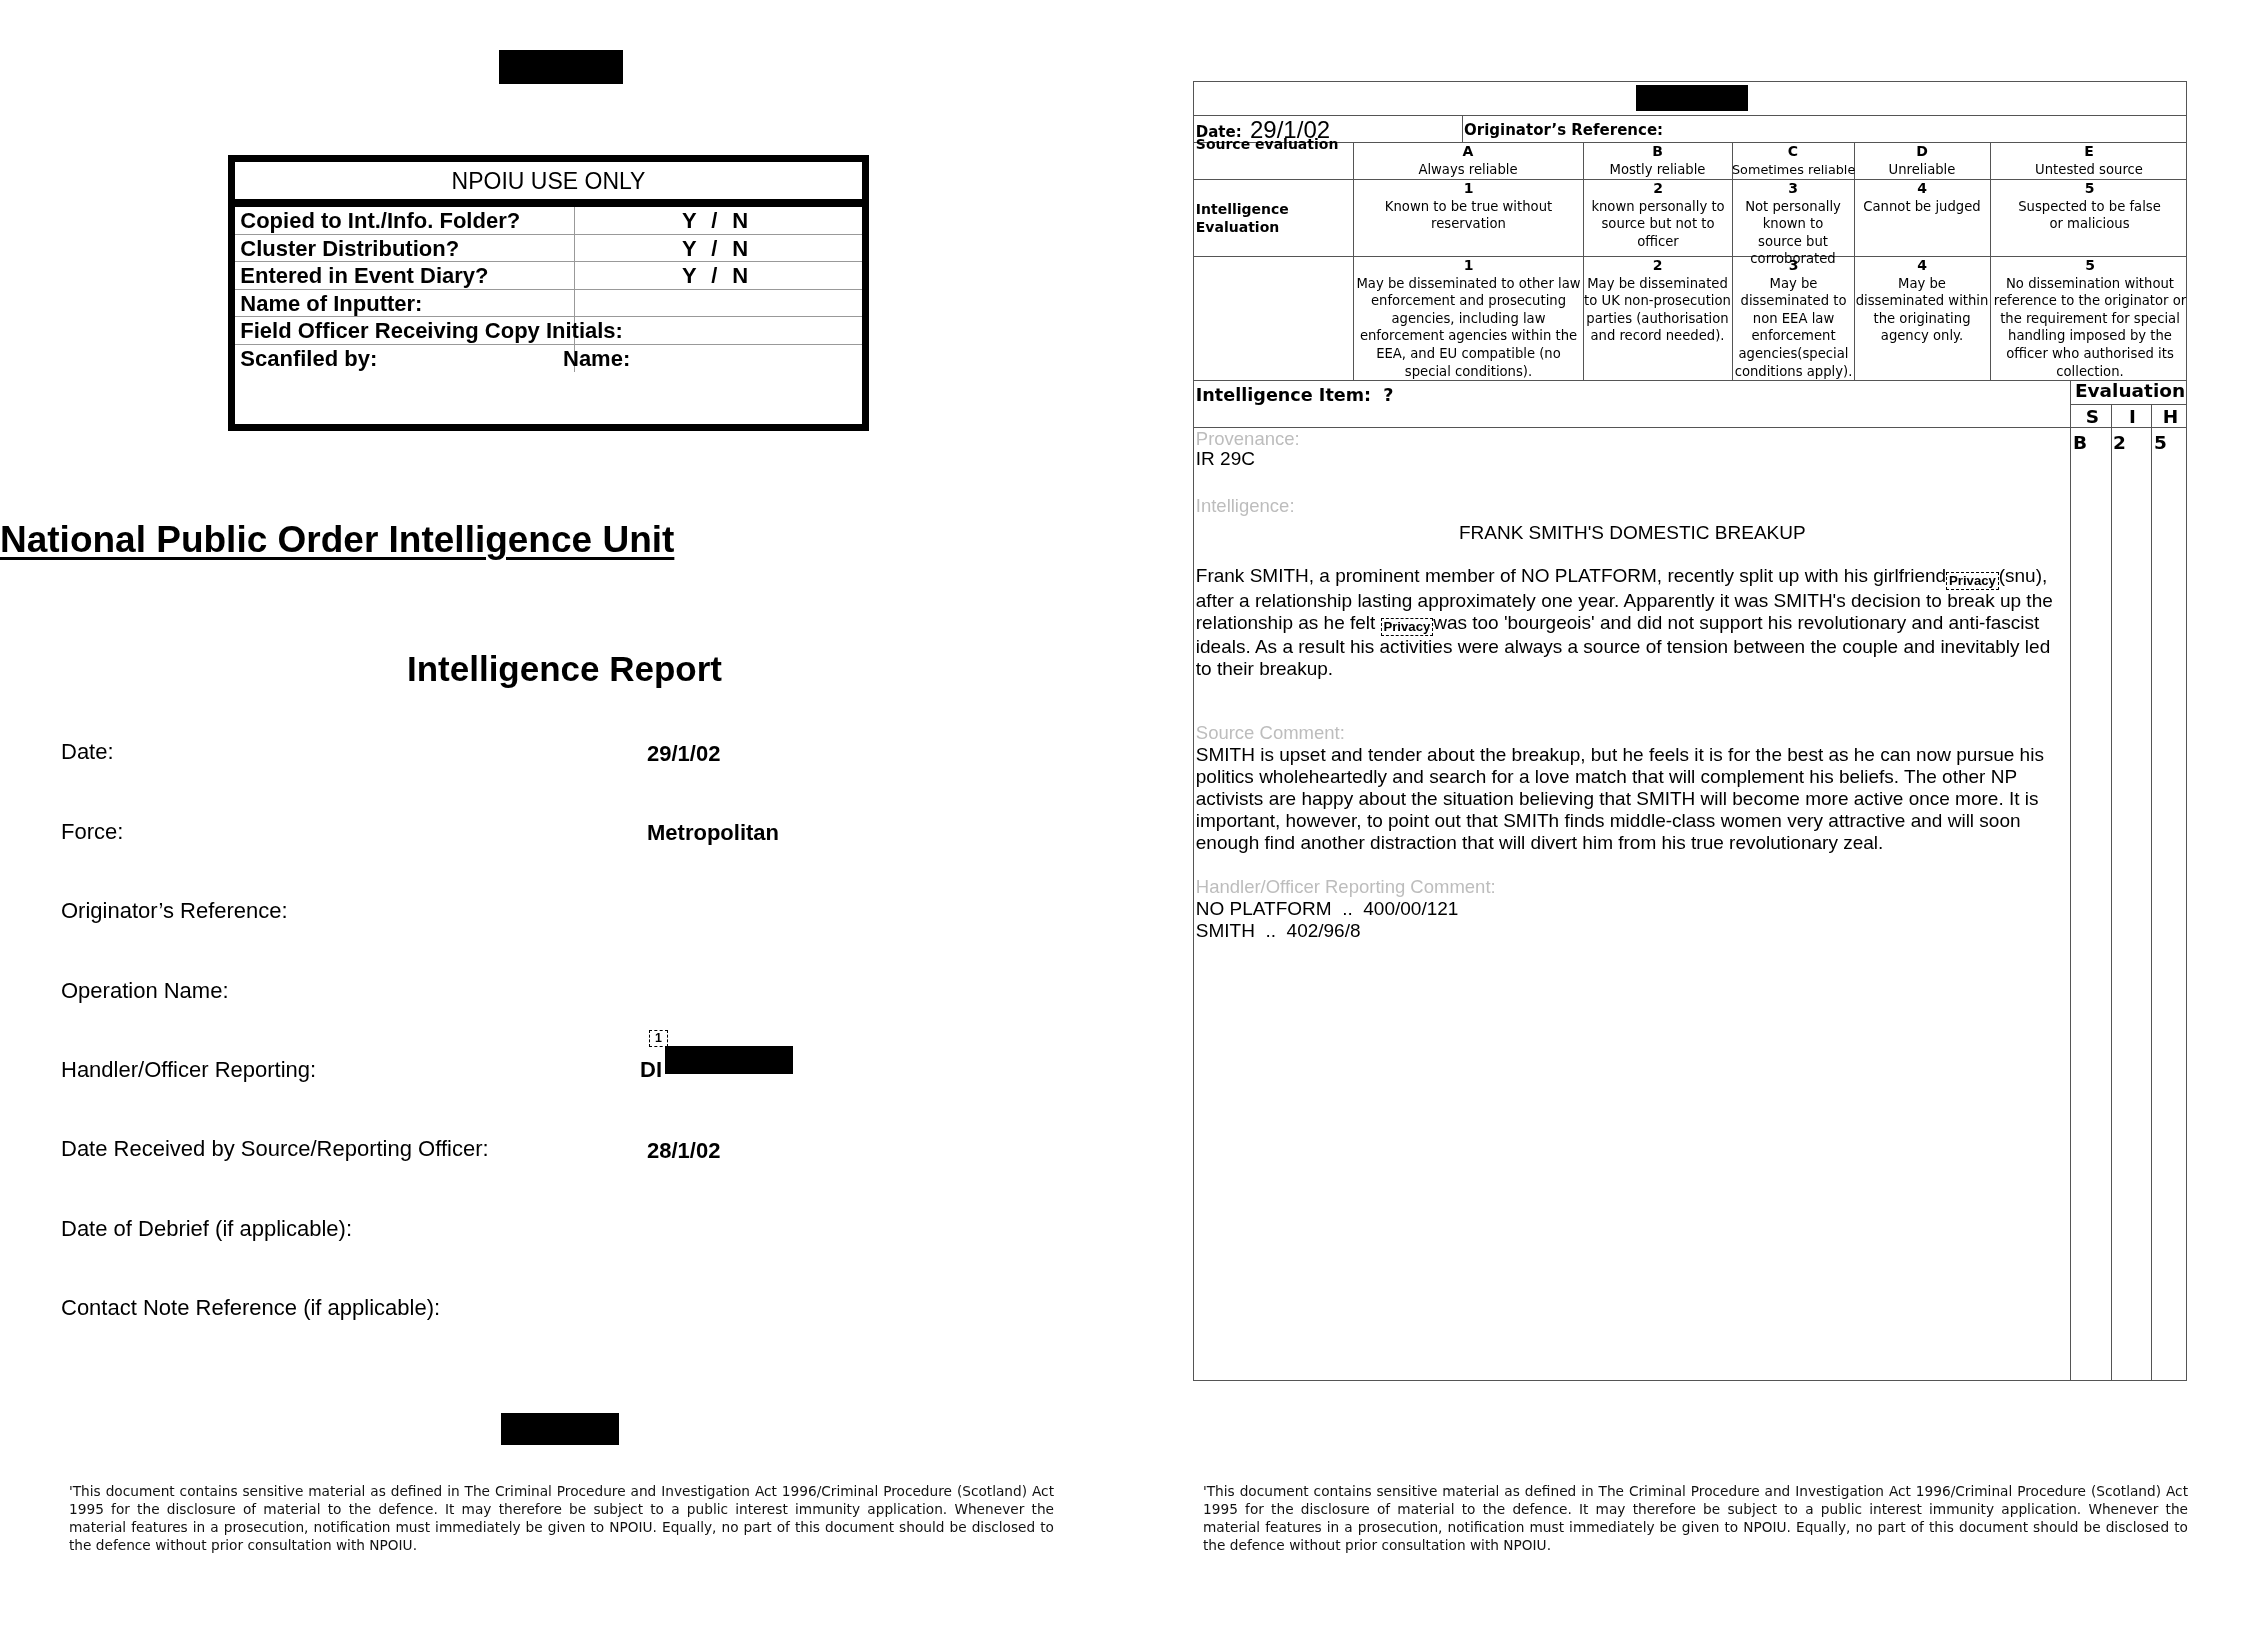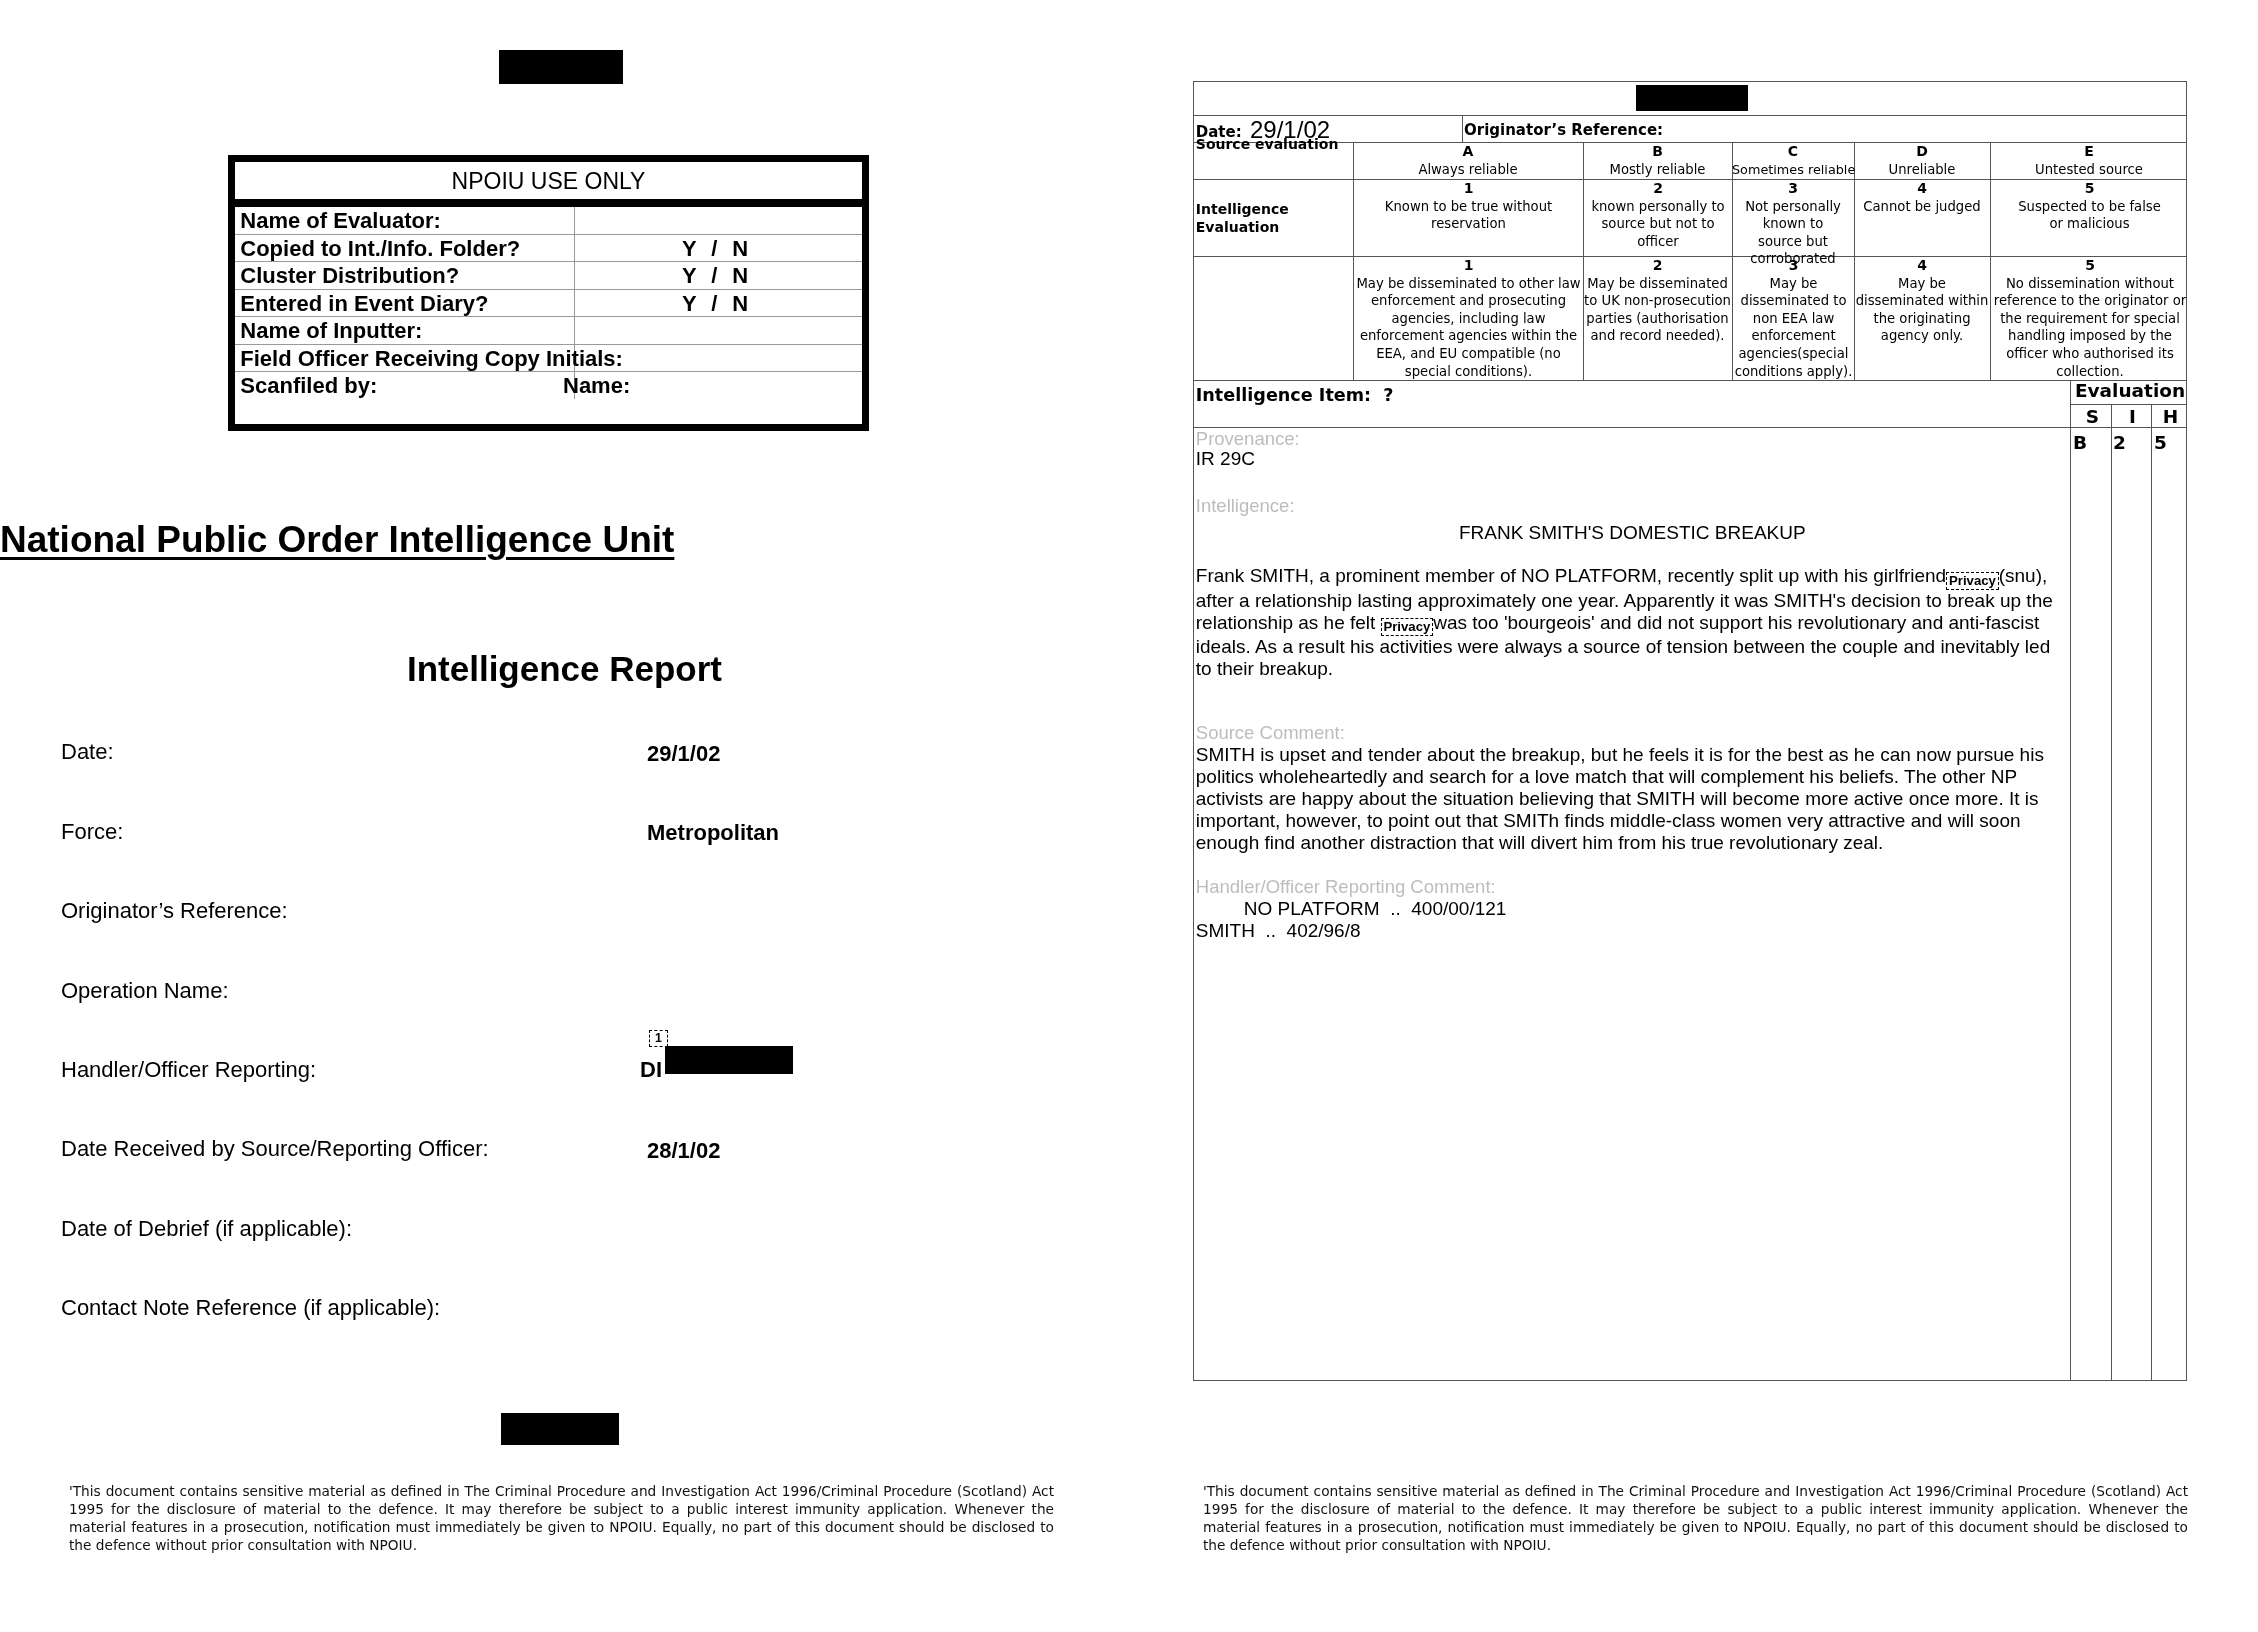--- a/index.html
+++ b/index.html
@@ -63,24 +63,20 @@
 </style>
 </head>
 <body>
 
 <div class="redact" style="left:499px;top:50px;width:124px;height:34px;"></div>
 
 <div class="npoiu-box">
   <div class="npoiu-head">NPOIU USE ONLY</div>
   <div class="npoiu-row">
     <div class="divider"></div>
-    <span class="lbl">Name of Evaluator:</span>
-  </div>
-  <div class="npoiu-row">
-    <div class="divider"></div>
     <span class="lbl">Copied to Int./Info. Folder?</span>
     <span class="yn" style="white-space:pre;">Y  /  N</span>
   </div>
   <div class="npoiu-row">
     <div class="divider"></div>
     <span class="lbl">Cluster Distribution?</span>
     <span class="yn" style="white-space:pre;">Y  /  N</span>
   </div>
   <div class="npoiu-row">
     <div class="divider"></div>
@@ -190,18 +186,18 @@
 
   <div class="sec-lbl" style="top:413px;">Intelligence:</div>
   <div class="body-txt" style="top:440px;text-align:center;width:873px;">FRANK SMITH'S DOMESTIC BREAKUP</div>
 
   <div class="body-txt" style="top:483px;"><span>Frank SMITH, a prominent member of NO PLATFORM, recently split up with his girlfriend</span><span class="privacy">Privacy</span><span>(snu), after a relationship lasting approximately one year. Apparently it was SMITH's decision to break up the relationship as he felt </span><span class="privacy">Privacy</span><span>was too 'bourgeois' and did not support his revolutionary and anti-fascist ideals. As a result his activities were always a source of tension between the couple and inevitably led to their breakup.</span></div>
 
   <div class="sec-lbl" style="top:640px;">Source Comment:</div>
   <div class="body-txt" style="top:662px;">SMITH is upset and tender about the breakup, but he feels it is for the best as he can now pursue his politics wholeheartedly and search for a love match that will complement his beliefs. The other NP activists are happy about the situation believing that SMITH will become more active once more. It is important, however, to point out that SMITh finds middle-class women very attractive and will soon enough find another distraction that will divert him from his true revolutionary zeal.</div>
 
   <div class="sec-lbl" style="top:794px;">Handler/Officer Reporting Comment:</div>
-  <div class="body-txt" style="top:816px;white-space:pre;margin-left:48px;">NO PLATFORM  ..  400/00/121</div>
+  <div class="body-txt" style="top:816px;white-space:pre;">NO PLATFORM  ..  400/00/121</div>
   <div class="body-txt" style="top:838px;white-space:pre;">SMITH  ..  402/96/8</div>
 </div>
 
 <div class="disclaimer" style="left:1203px;top:1482px;width:985px;">'This document contains sensitive material as defined in The Criminal Procedure and Investigation Act 1996/Criminal Procedure (Scotland) Act 1995 for the disclosure of material to the defence. It may therefore be subject to a public interest immunity application. Whenever the material features in a prosecution, notification must immediately be given to NPOIU. Equally, no part of this document should be disclosed to the defence without prior consultation with NPOIU.</div>
 
 
 </body></html>

